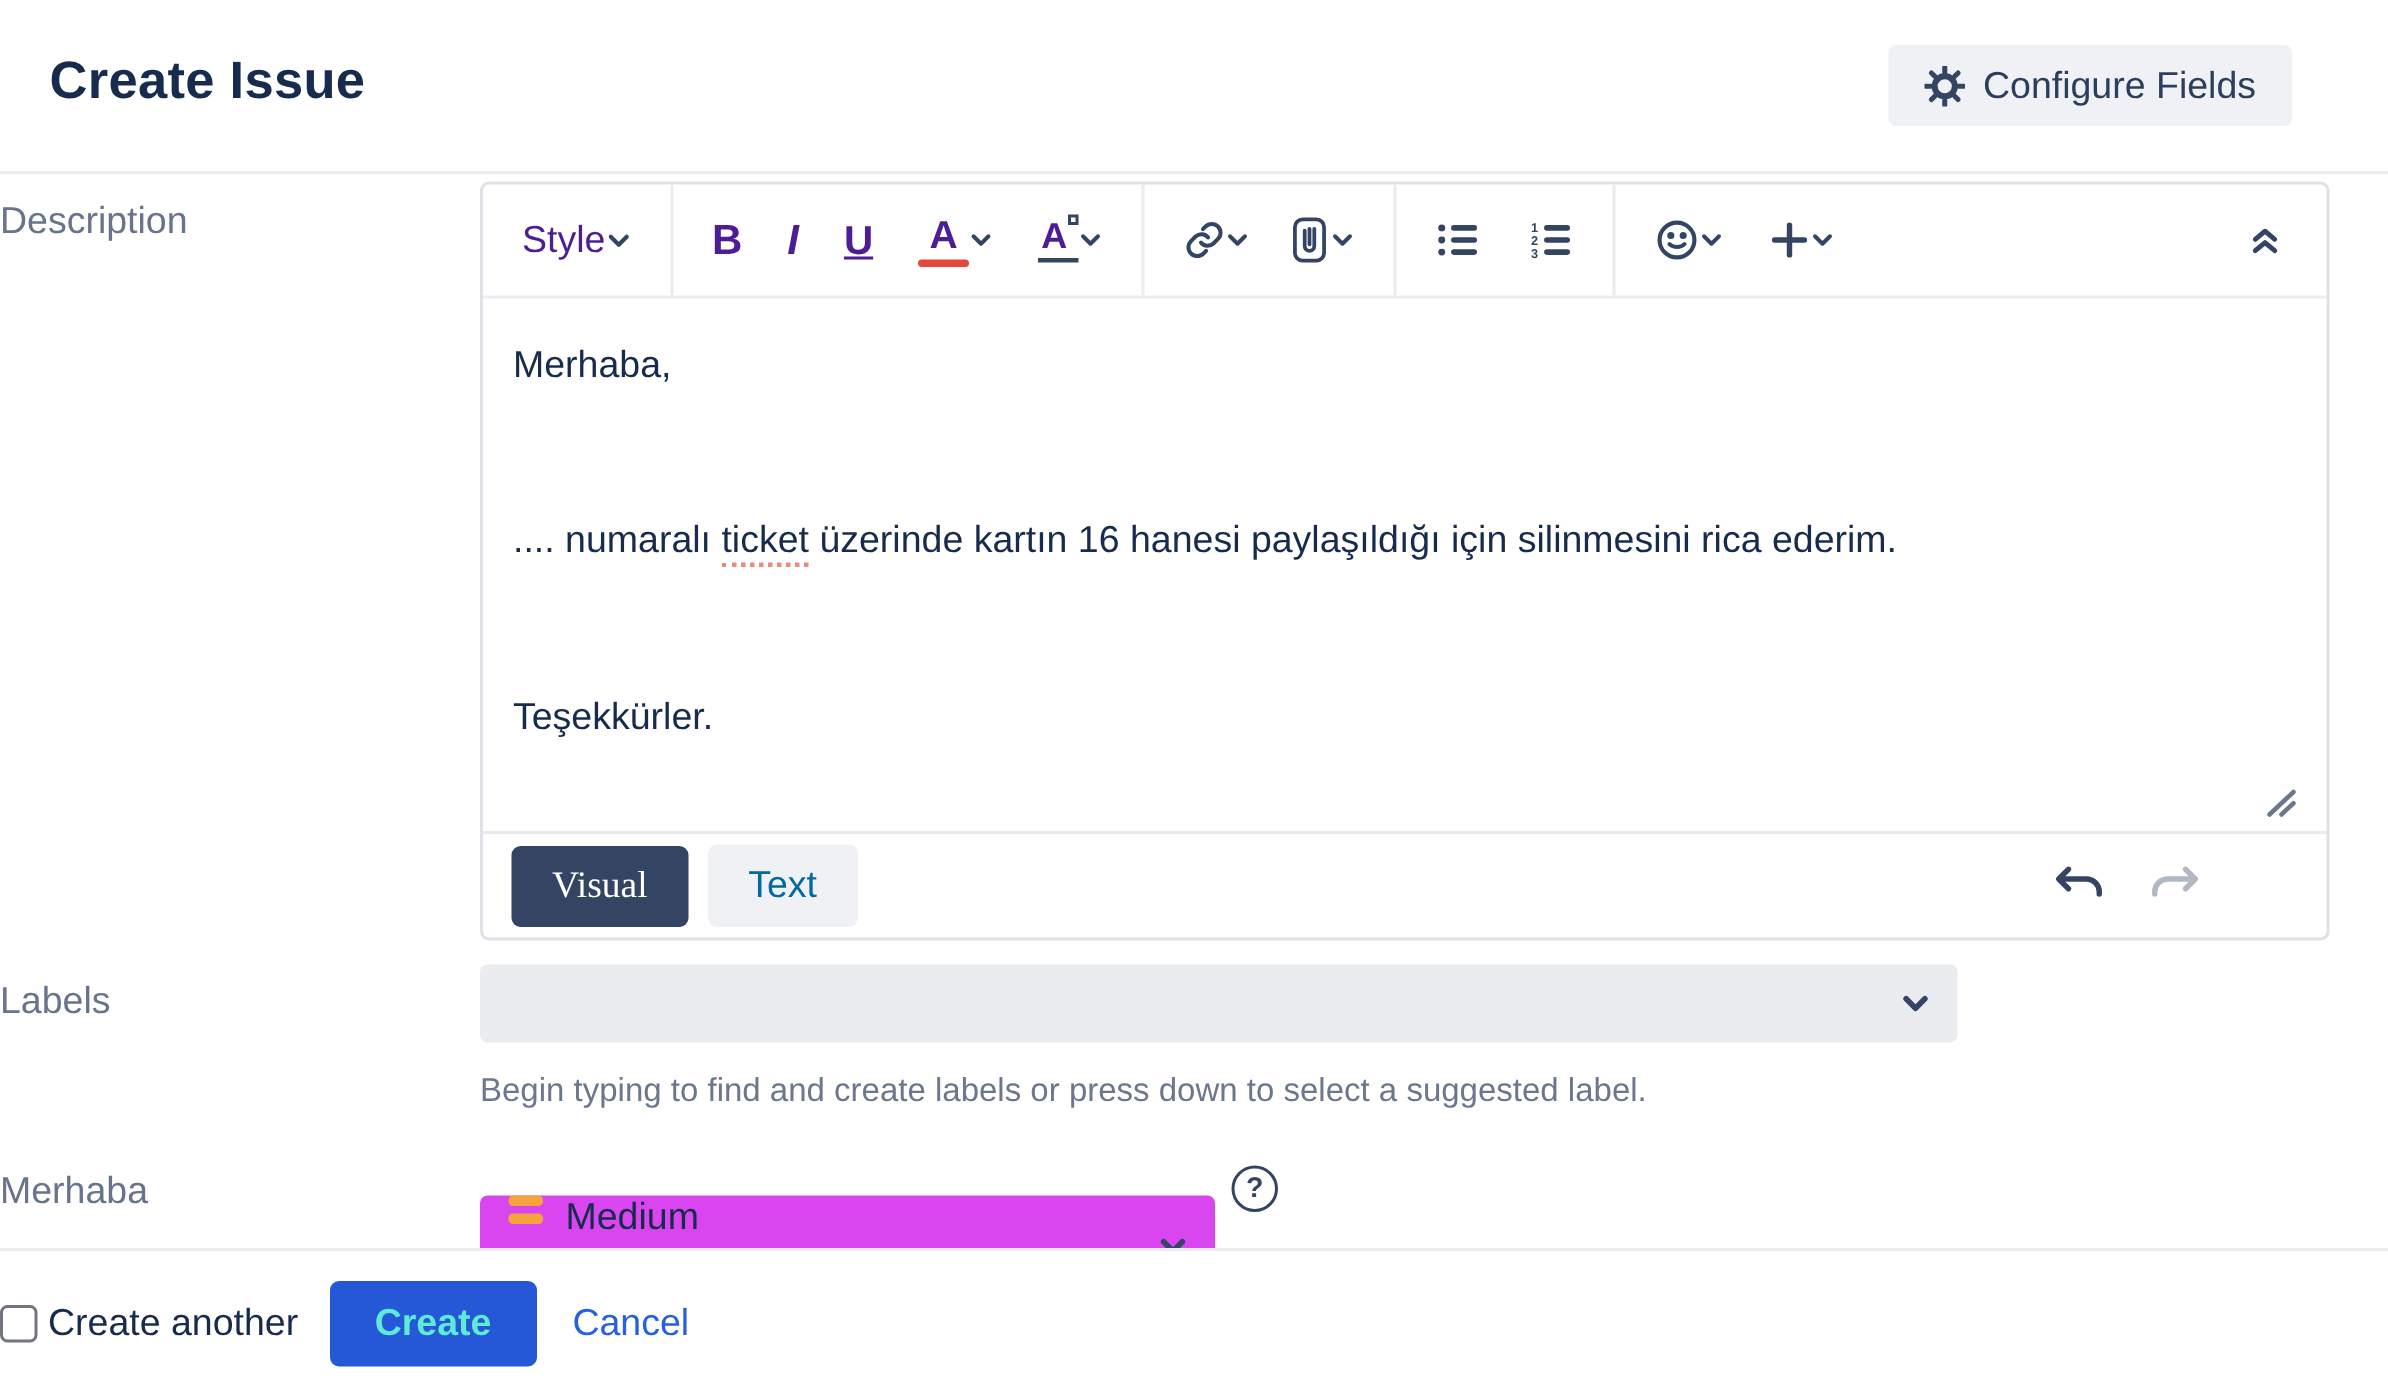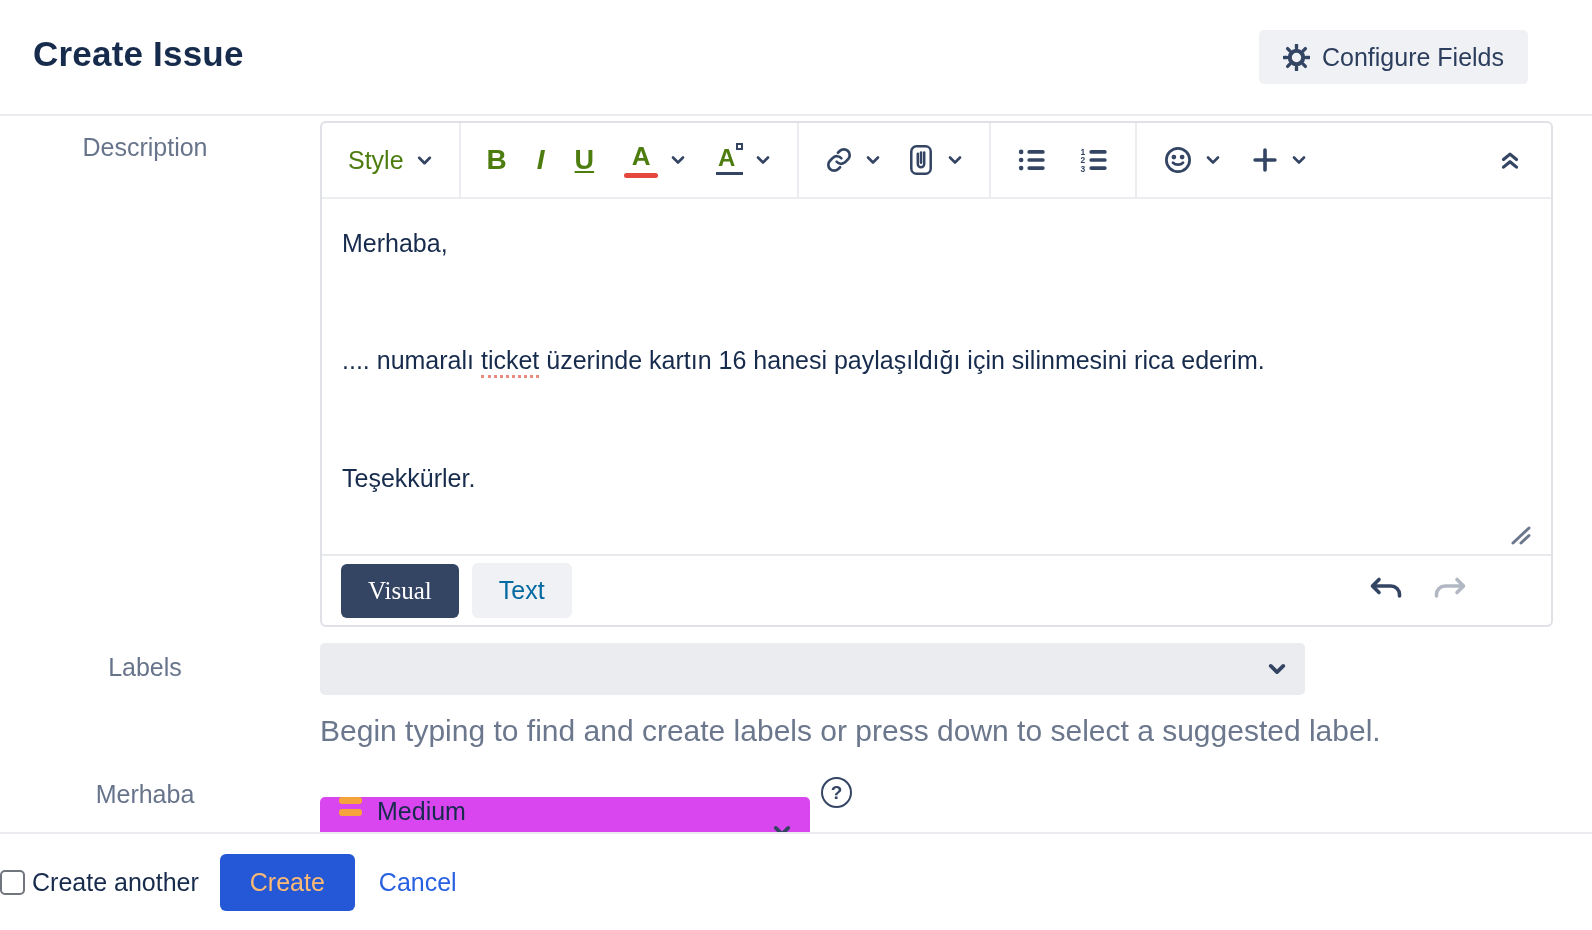--- a/index.html
+++ b/index.html
@@ -17,38 +17,38 @@
   .configure-btn {
     position: absolute; right: 64px; top: 30px; height: 54px;
     display: flex; align-items: center; gap: 12px; padding: 0 24px;
     background: #F0F1F4; border: none; border-radius: 5px;
     font-family: inherit; font-size: 25px; color: #2C3E5D; cursor: pointer;
   }
   .header-divider { position: absolute; left: 0; top: 114px; width: 100%; height: 2px; background: #EBECF0; }
 
   
   .field-label {
-    position: absolute; left: 0; width: 290px; text-align: center;
+    position: absolute; left: 0; width: 290px; text-align: left;
     font-size: 25px; color: #67748B;
   }
 
   
   .editor {
     position: absolute; left: 320px; top: 121px; width: 1233px; height: 506px;
     border: 2px solid #DFE1E6; border-radius: 6px; background: #fff;
   }
   .toolbar {
     display: flex; align-items: stretch; height: 76px;
     border-bottom: 2px solid #ECEDF0;
   }
   .tb-group { display: flex; align-items: center; gap: 24px; padding: 0 26px; }
   .tb-sep { width: 2px; background: #EBECF0; }
   .tb-btn {
-    display: flex; align-items: center; gap: 12px; background: none; border: none;
-    font-family: inherit; color: #4d7c0f; cursor: pointer; padding: 0;
+    display: flex; align-items: center; gap: 0; background: none; border: none;
+    font-family: inherit; color: #4c1d95; cursor: pointer; padding: 0;
   }
   .glyph-b { font-size: 28px; font-weight: 700; }
   .glyph-i { font-size: 28px; font-style: italic; font-weight: 600; }
   .glyph-u { font-size: 27px; font-weight: 600; text-decoration: underline; }
   .a-color { display: inline-flex; flex-direction: column; align-items: center; }
   .a-color .letter { font-size: 26px; font-weight: 600; line-height: 1; }
   .a-color .bar { width: 34px; height: 5px; border-radius: 2.5px; background: #E5473C; margin-top: 4px; }
   .a-size { position: relative; display: inline-block; font-size: 24px; font-weight: 600;
             border-bottom: 3px solid #344563; padding: 0 8px 2px 2px; line-height: 1.05; }
   .a-size .sq { position: absolute; right: 0; top: -2px; width: 7px; height: 7px; border: 2px solid #344563; }
@@ -76,21 +76,21 @@
   .mode-tab.inactive { background: #F0F1F4; color: #0369a1; margin-left: 13px; }
   .history { margin-left: auto; display: flex; align-items: center; gap: 28px; padding-right: 64px; }
   .hist-btn { background: none; border: none; padding: 0; cursor: pointer; }
 
   
   .labels-select {
     position: absolute; left: 320px; top: 643px; width: 985px; height: 52px;
     background: #EAECF0; border-radius: 5px; cursor: pointer;
   }
   .labels-select .chev, .priority-select .chev { position: absolute; right: 18px; top: 50%; transform: translateY(-50%); }
-  .helper-text { position: absolute; left: 320px; top: 714px; font-size: 30px; color: #6B778C; }
+  .helper-text { position: absolute; left: 320px; top: 714px; font-size: 22px; color: #6B778C; }
 
   
   .priority-select {
     position: absolute; left: 320px; top: 765px; width: 490px; height: 67px;
     background: #d946ef; border-radius: 5px 5px 0 0; cursor: pointer;
     display: flex; align-items: flex-start; gap: 15px; padding-left: 19px; margin-top: 32px;
   }
   .prio-icon { display: flex; flex-direction: column; gap: 5px; }
   .prio-icon i { display: block; width: 23px; height: 7px; border-radius: 3px; background: #F5A33C; }
   .prio-value { font-size: 25px; color: #172B4D; }
@@ -107,22 +107,22 @@
     background: #fff; border-top: 2px solid #EBECF0;
     display: flex; align-items: center; justify-content: flex-start; padding-right: 82px;
   }
   .chk-wrap { display: flex; align-items: center; gap: 7px; margin-right: 21px; }
   .chk-wrap input {
     appearance: none; -webkit-appearance: none; width: 25px; height: 25px;
     border: 2px solid #70757E; border-radius: 5px; background: #fff; cursor: pointer;
   }
   .chk-label { font-size: 25px; color: #172B4D; cursor: pointer; }
   .create-btn {
-    background: #2458D6; color: #fdba74; border: none; border-radius: 6px;
-    font-family: inherit; font-size: 25px; font-weight: 400;
+    background: #2458D6; color: #5eead4; border: none; border-radius: 6px;
+    font-family: inherit; font-size: 25px; font-weight: 700;
     padding: 14px 30px; margin-right: 24px; cursor: pointer;
   }
   .cancel-link { font-size: 25px; color: #2761E2; text-decoration: none; cursor: pointer; }
 </style>
 </head>
 <body>
 
 <div class="app">
 
   <h1 class="page-title">Create Issue</h1>

